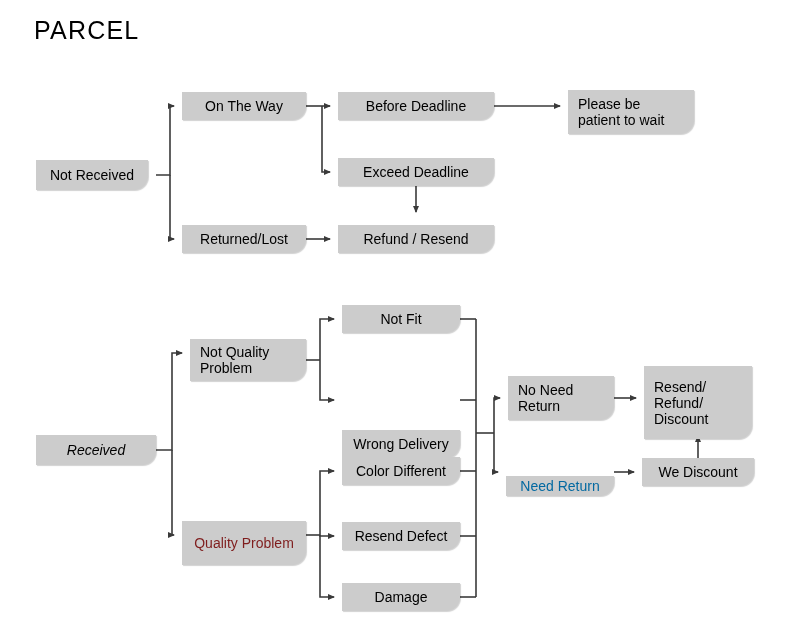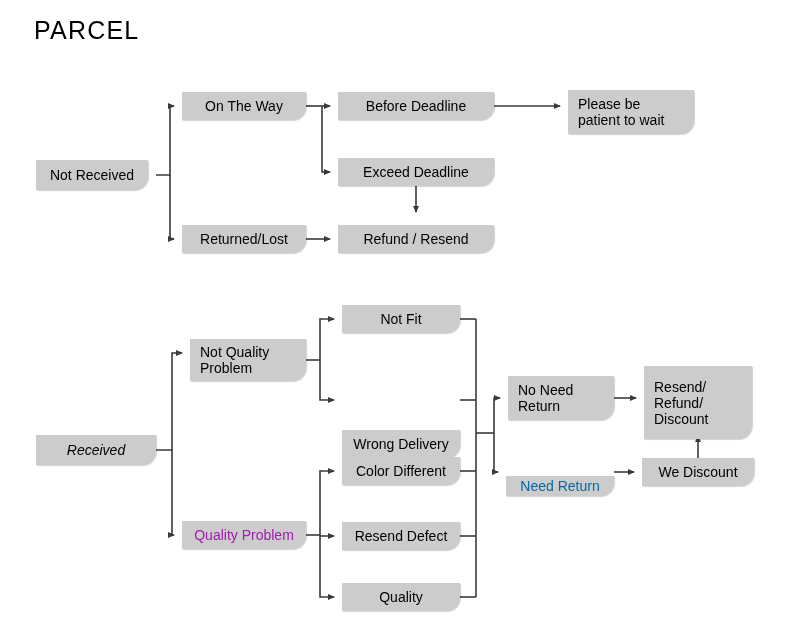--- a/index.html
+++ b/index.html
@@ -124,26 +124,26 @@
       <div class="node" style="left: 182px; top: 92px; width: 124px; height: 28px; background: rgb(204, 204, 204); color: rgb(0, 0, 0);">On The Way</div>
       <div class="node" style="left: 182px; top: 225px; width: 124px; height: 28px; background: rgb(204, 204, 204); color: rgb(0, 0, 0);">Returned/Lost</div>
       <div class="node" style="left: 338px; top: 92px; width: 156px; height: 28px; background: rgb(204, 204, 204); color: rgb(0, 0, 0);">Before Deadline</div>
       <div class="node" style="left: 338px; top: 158px; width: 156px; height: 28px; background: rgb(204, 204, 204); color: rgb(0, 0, 0);">Exceed Deadline</div>
       <div class="node" style="left: 338px; top: 225px; width: 156px; height: 28px; background: rgb(204, 204, 204); color: rgb(0, 0, 0);">Refund / Resend</div>
       <div class="node left" style="left: 568px; top: 90px; width: 126px; height: 44px; background: rgb(204, 204, 204); color: rgb(0, 0, 0);">Please be
 patient to wait</div>
       <div class="node" style="left: 36px; top: 435px; width: 120px; height: 30px; background: rgb(204, 204, 204); color: rgb(0, 0, 0); font-style: italic;">Received</div>
       <div class="node left" style="left: 190px; top: 339px; width: 116px; height: 42px; background: rgb(204, 204, 204); color: rgb(0, 0, 0);">Not Quality
 Problem</div>
-      <div class="node" style="left: 182px; top: 521px; width: 124px; height: 28px; background: rgb(204, 204, 204); color: #a21caf;">Quality Problem</div>
+      <div class="node" style="left: 182px; top: 521px; width: 124px; height: 44px; background: rgb(204, 204, 204); color: #7f1d1d;">Quality Problem</div>
       <div class="node" style="left: 342px; top: 305px; width: 118px; height: 28px; background: rgb(204, 204, 204); color: rgb(0, 0, 0);">Not Fit</div>
       <div class="node" style="left: 342px; top: 386px; width: 118px; height: 28px; background: rgb(204, 204, 204); color: rgb(0, 0, 0); margin-top: 44px;">Wrong Delivery</div>
       <div class="node" style="left: 342px; top: 457px; width: 118px; height: 28px; background: rgb(204, 204, 204); color: rgb(0, 0, 0);">Color Different</div>
       <div class="node" style="left: 342px; top: 522px; width: 118px; height: 28px; background: rgb(204, 204, 204); color: rgb(0, 0, 0);">Resend Defect</div>
-      <div class="node" style="left: 342px; top: 583px; width: 118px; height: 28px; background: rgb(204, 204, 204); color: rgb(0, 0, 0);">Quality</div>
+      <div class="node" style="left: 342px; top: 583px; width: 118px; height: 28px; background: rgb(204, 204, 204); color: rgb(0, 0, 0);">Damage</div>
       <div class="node left" style="left: 508px; top: 376px; width: 106px; height: 44px; background: rgb(204, 204, 204); color: rgb(0, 0, 0);">No Need
 Return</div>
       <div class="node" style="left: 506px; top: 476px; width: 108px; height: 20px; background: rgb(204, 204, 204); color: #0369a1;">Need Return</div>
       <div class="node left" style="left: 644px; top: 366px; width: 108px; height: 73px; background: rgb(204, 204, 204); color: rgb(0, 0, 0);">Resend/
 Refund/
 Discount</div>
       <div class="node" style="left: 642px; top: 458px; width: 112px; height: 28px; background: rgb(204, 204, 204); color: rgb(0, 0, 0);">We Discount</div>
     </div>
 
 </div>

